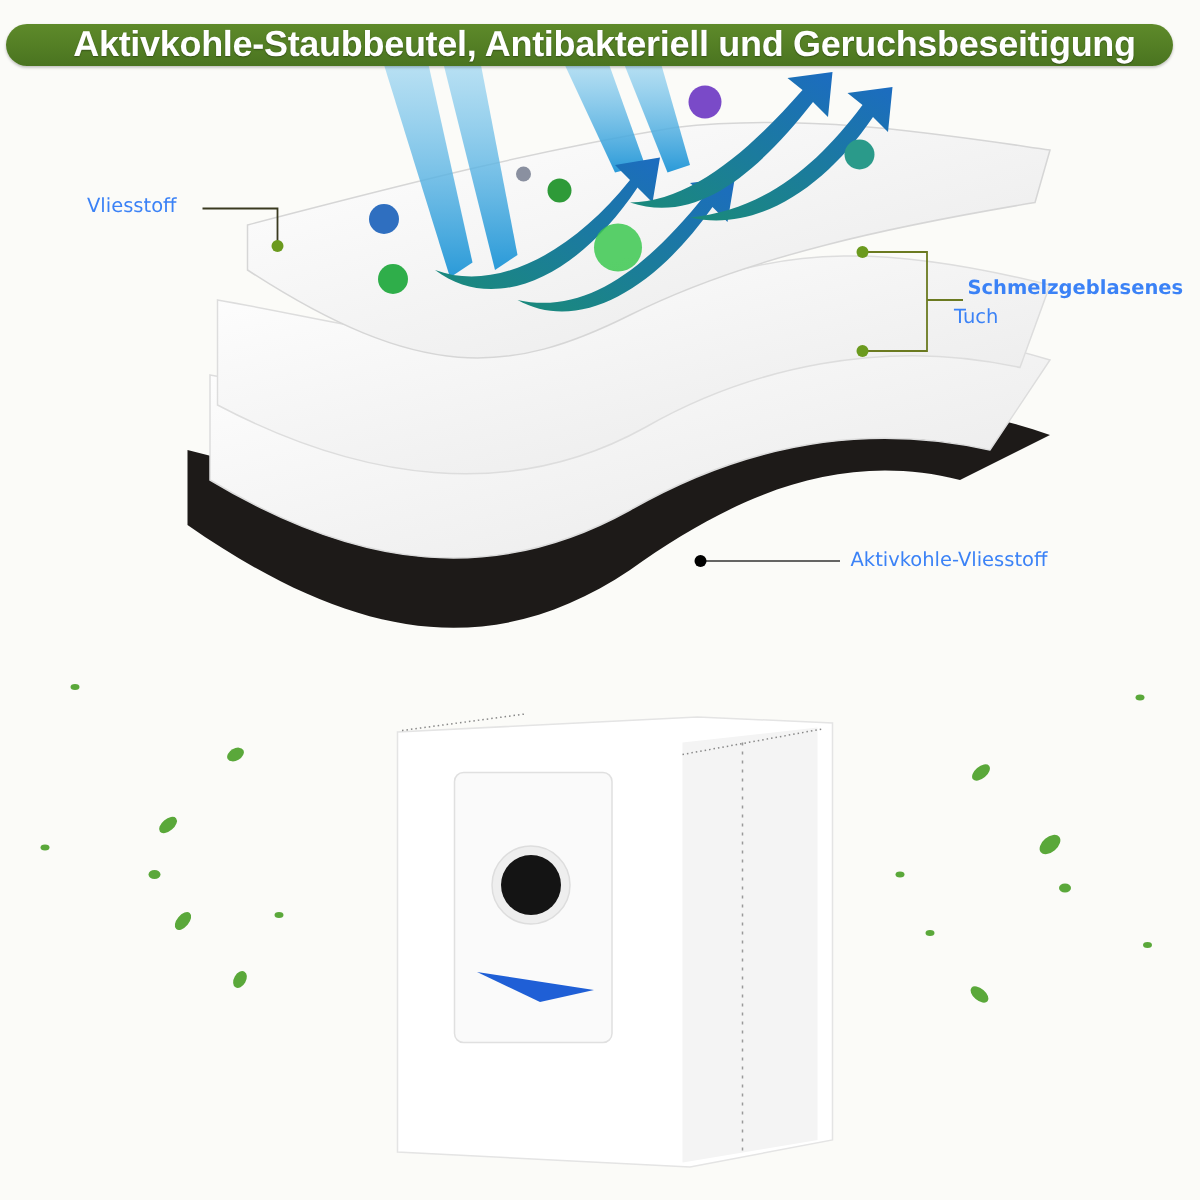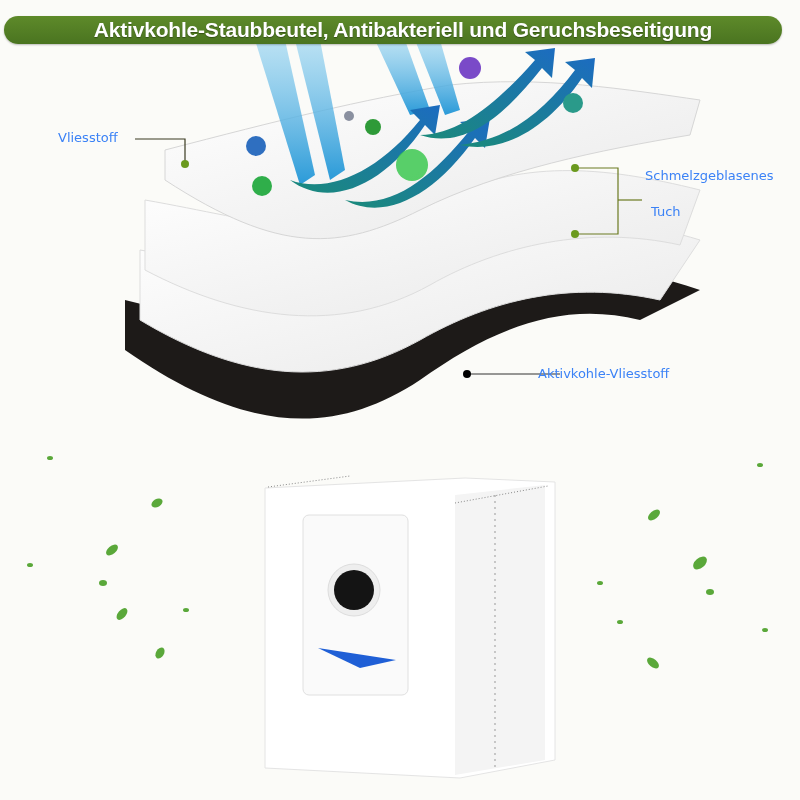--- a/index.html
+++ b/index.html
@@ -1,20 +1,20 @@
 <!DOCTYPE html>
 <html><head>
 <meta charset="utf-8">
 <style>
   html,body{margin:0;padding:0;background:#fbfbf8;}
   body{width:800px;height:800px;position:relative;overflow:hidden;font-family:"DejaVu Sans",sans-serif;}
   .banner{position:absolute;left:4px;top:16px;width:778px;height:28px;border-radius:14px;
     background:linear-gradient(#5e8a2a,#4a7420);box-shadow:0 1px 2px rgba(0,0,0,.25);}
   .banner-text{position:absolute;left:0;right:0;top:0;line-height:28px;text-align:center;color:#fff;
-    font-family:"Liberation Sans",sans-serif;font-weight:bold;font-size:21px;letter-spacing:-0.2px;
+    font-family:"Liberation Sans",sans-serif;font-weight:bold;font-size:24px;letter-spacing:-0.2px;
     text-shadow:0 1px 1px rgba(0,0,0,.35);padding-left:20px;}
   .label{position:absolute;font-family:"DejaVu Sans",sans-serif;font-size:13px;color:#3b82f6;}
   svg{position:absolute;left:0;top:0;}
 </style>
 </head>
 <body>
 
 <svg width="800" height="800" viewBox="0 0 800 800">
   <defs>
     <linearGradient id="blue" x1="0" y1="0" x2="0" y2="1">
@@ -98,15 +98,15 @@
     <circle cx="354" cy="590" r="20" fill="#141414"></circle>
     <path d="M318 648 L396 660 L360 668 Z" fill="#1f5fd6"></path>
   </g>
 </svg>
 
 <div class="banner">
   <div class="banner-text">Aktivkohle-Staubbeutel, Antibakteriell und Geruchsbeseitigung</div>
 </div>
 
 <div class="label" style="left:58px;top:130px;">Vliesstoff</div>
-<div class="label" style="left:645px;top:168px;">Schmelzgeblasenes</div>
-<div class="label" style="left:651px;top:204px;text-align:right;">Tuch</div>
-<div class="label" style="left:538px;top:366px;">Aktivkohle-Vliesstoff</div>
+<div class="label" style="left:645px;top:185px;font-weight:bold;">Schmelzgeblasenes</div>
+<div class="label" style="left:636px;top:204px;text-align:right;">Tuch</div>
+<div class="label" style="left:567px;top:366px;">Aktivkohle-Vliesstoff</div>
 
 </body></html>

